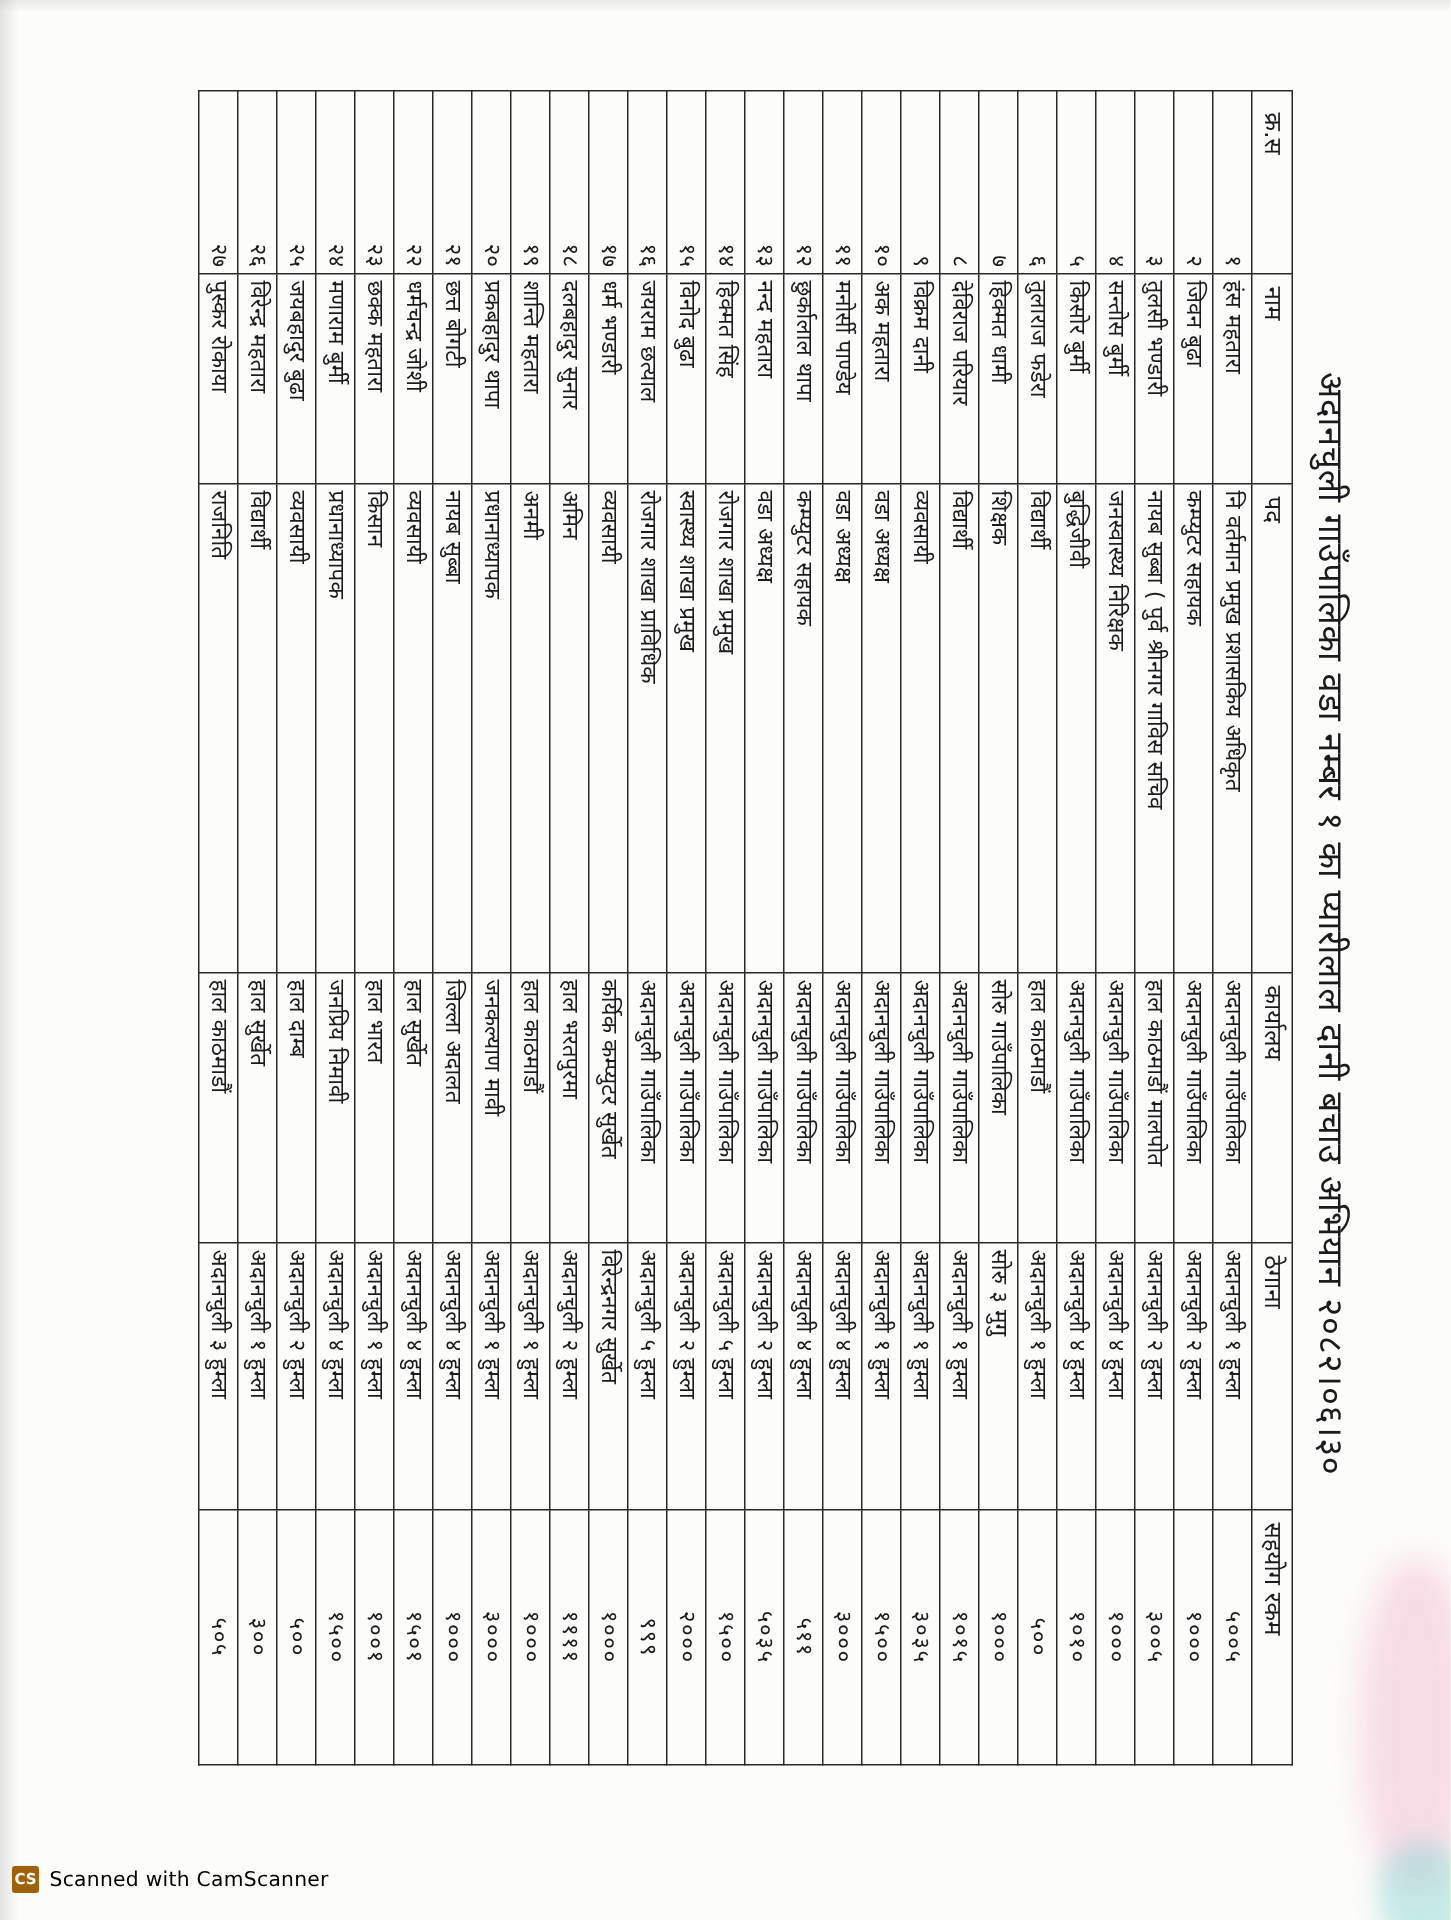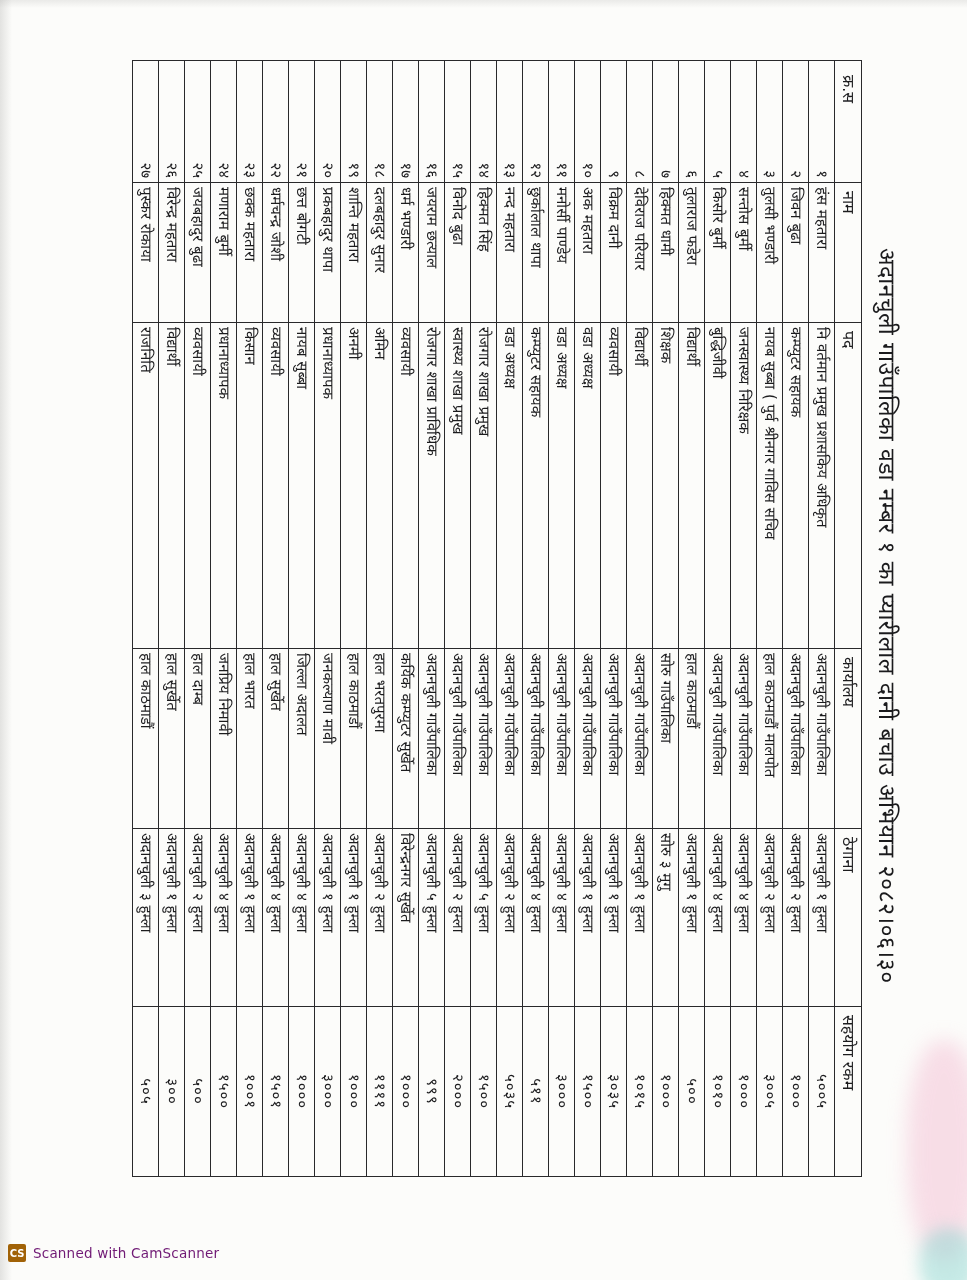--- a/index.html
+++ b/index.html
@@ -302,14 +302,14 @@
           <td class="c-office">हाल काठमाडौं</td>
           <td class="c-addr">अदानचुली ३ हुम्ला</td>
           <td class="c-amt">५०५</td>
         </tr>
       </tbody>
   </table>
 </div>
 
 <div class="cam-badge">
   <div class="cs-box" style="background: #a16207; color: rgb(255, 255, 255);">CS</div>
-  <div class="cs-text" style="color: #701a75;">Scanned with CamScanner</div>
+  <div class="cs-text" style="color: #000000;">Scanned with CamScanner</div>
 </div>
 
 </body></html>

